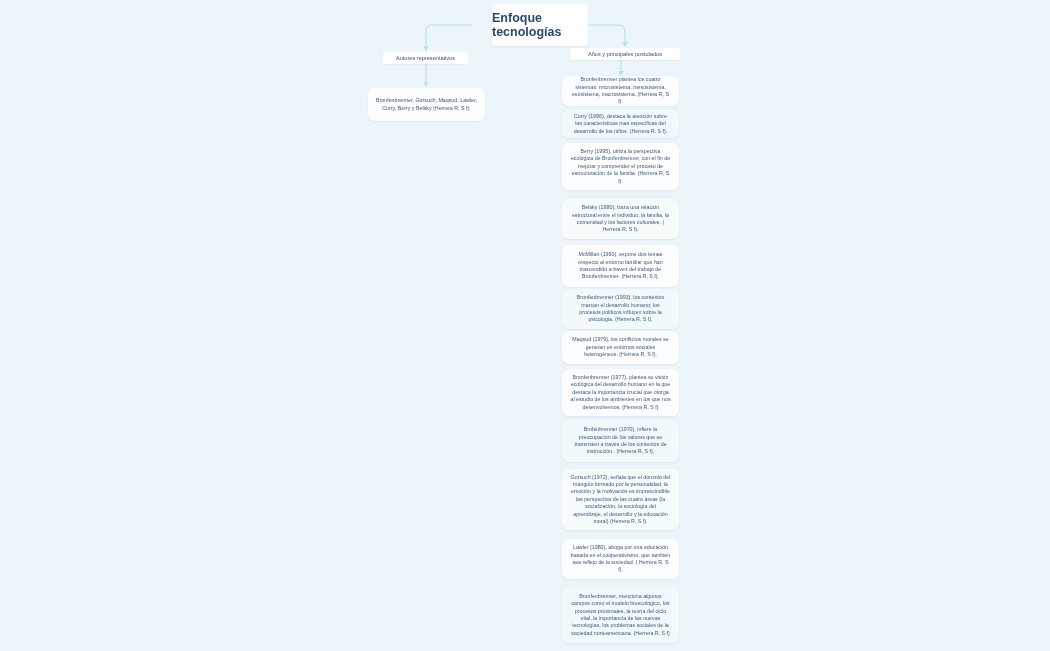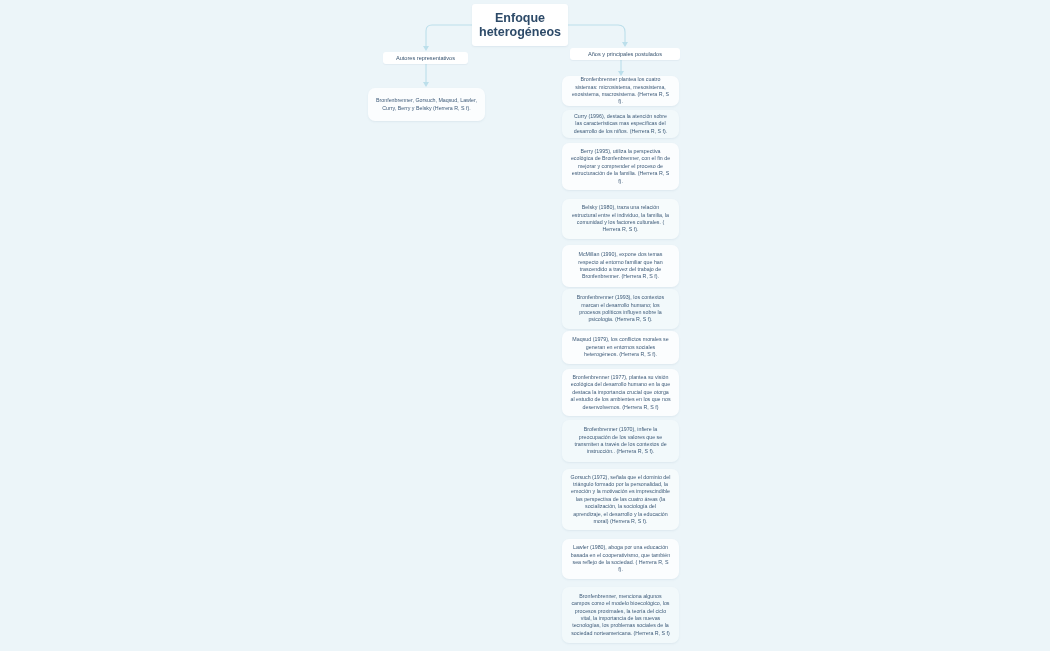--- a/index.html
+++ b/index.html
@@ -23,29 +23,29 @@
     left: 0;
     top: 0;
     width: 1050px;
     height: 651px;
     pointer-events: none;
   }
 
   
   .root-node {
     position: absolute;
-    left: 472px;
+    left: 492px;
     top: 4px;
     width: 96px;
     height: 42px;
     background: #ffffff;
     border-radius: 3px;
     display: flex;
     flex-direction: column;
-    align-items: center;
+    align-items: flex-start;
     justify-content: center;
     color: #2d4a68;
     font-weight: bold;
     font-size: 12.5px;
     line-height: 14px;
     text-align: center;
     box-shadow: 0 1px 2px rgba(80,120,150,0.10);
   }
 
   
@@ -120,21 +120,21 @@
 
     <path d="M568 25 L618 25 Q625 25 625 32 L625 44" fill="none" stroke="#bcdfeb" stroke-width="1.1"></path>
     <path d="M622 42 L625 47 L628 42 Z" fill="#bcdfeb"></path>
 
     <path d="M621 60 L621 73" fill="none" stroke="#bcdfeb" stroke-width="1.1"></path>
     <path d="M618 71 L621 76 L624 71 Z" fill="#bcdfeb"></path>
   </svg>
 
   <div class="root-node">
     <span>Enfoque</span>
-    <span>heterogéneos</span>
+    <span>tecnologías</span>
   </div>
 
   <div class="branch-label" id="branch-left">Autores representativos</div>
 
   <div class="card tint-a" id="card-left">Bronfenbrenner, Gorsuch, Maqsud, Lawler, Curry, Berry y Belsky (Herrera R, S f).</div>
 
   <div class="branch-label" id="branch-right">Años y principales postulados</div>
 
   <div id="right-cards">
       <div class="card card-right tint-a" style="top: 76px; height: 30px;">Bronfenbrenner plantea los cuatro sistemas: microsistema, mesosistema, exosistema, macrosistema. (Herrera R, S f).</div>

